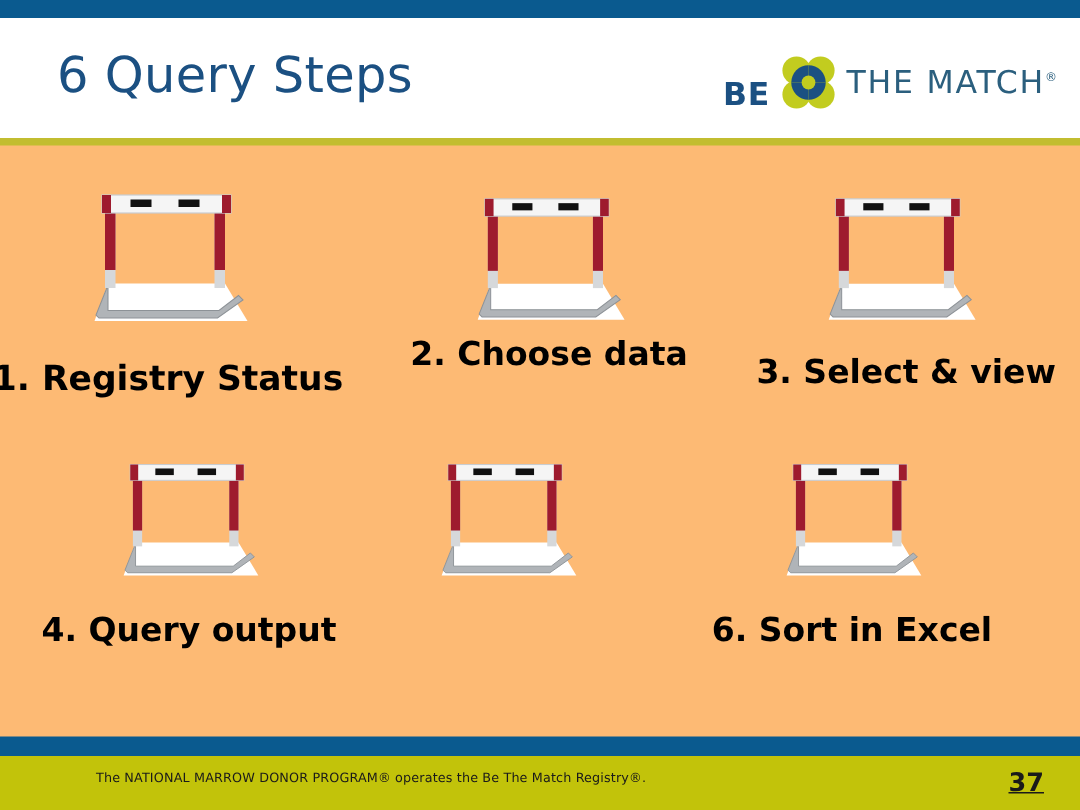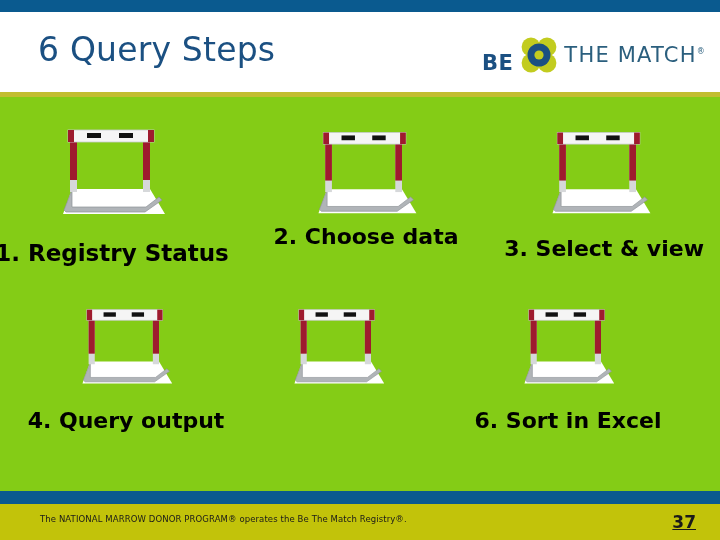--- a/index.html
+++ b/index.html
@@ -12,21 +12,21 @@
     height: 540px;
     overflow: hidden;
     font-family: "DejaVu Sans", sans-serif;
     position: relative;
   }
   .slide {
     position: absolute;
     inset: 0;
     width: 720px;
     height: 540px;
-    background: #84cc16;
+    background: #fdba74;
     overflow: hidden;
   }
 
   
   .top-bar {
     position: absolute;
     left: 0; top: 0;
     width: 720px;
     height: 12px;
     background: #0a5a8f;
@@ -159,21 +159,21 @@
   .footer-green {
     position: absolute;
     left: 0;
     top: 504px;
     width: 720px;
     height: 36px;
     background: #c2c30a;
   }
   .footer-text {
     position: absolute;
-    left: 40px;
+    left: 64px;
     top: 514px;
     font-family: "DejaVu Sans", sans-serif;
     font-size: 8.5px;
     color: #1a1a1a;
     letter-spacing: 0.1px;
     white-space: nowrap;
   }
   .page-number {
     position: absolute;
     right: 24px;

